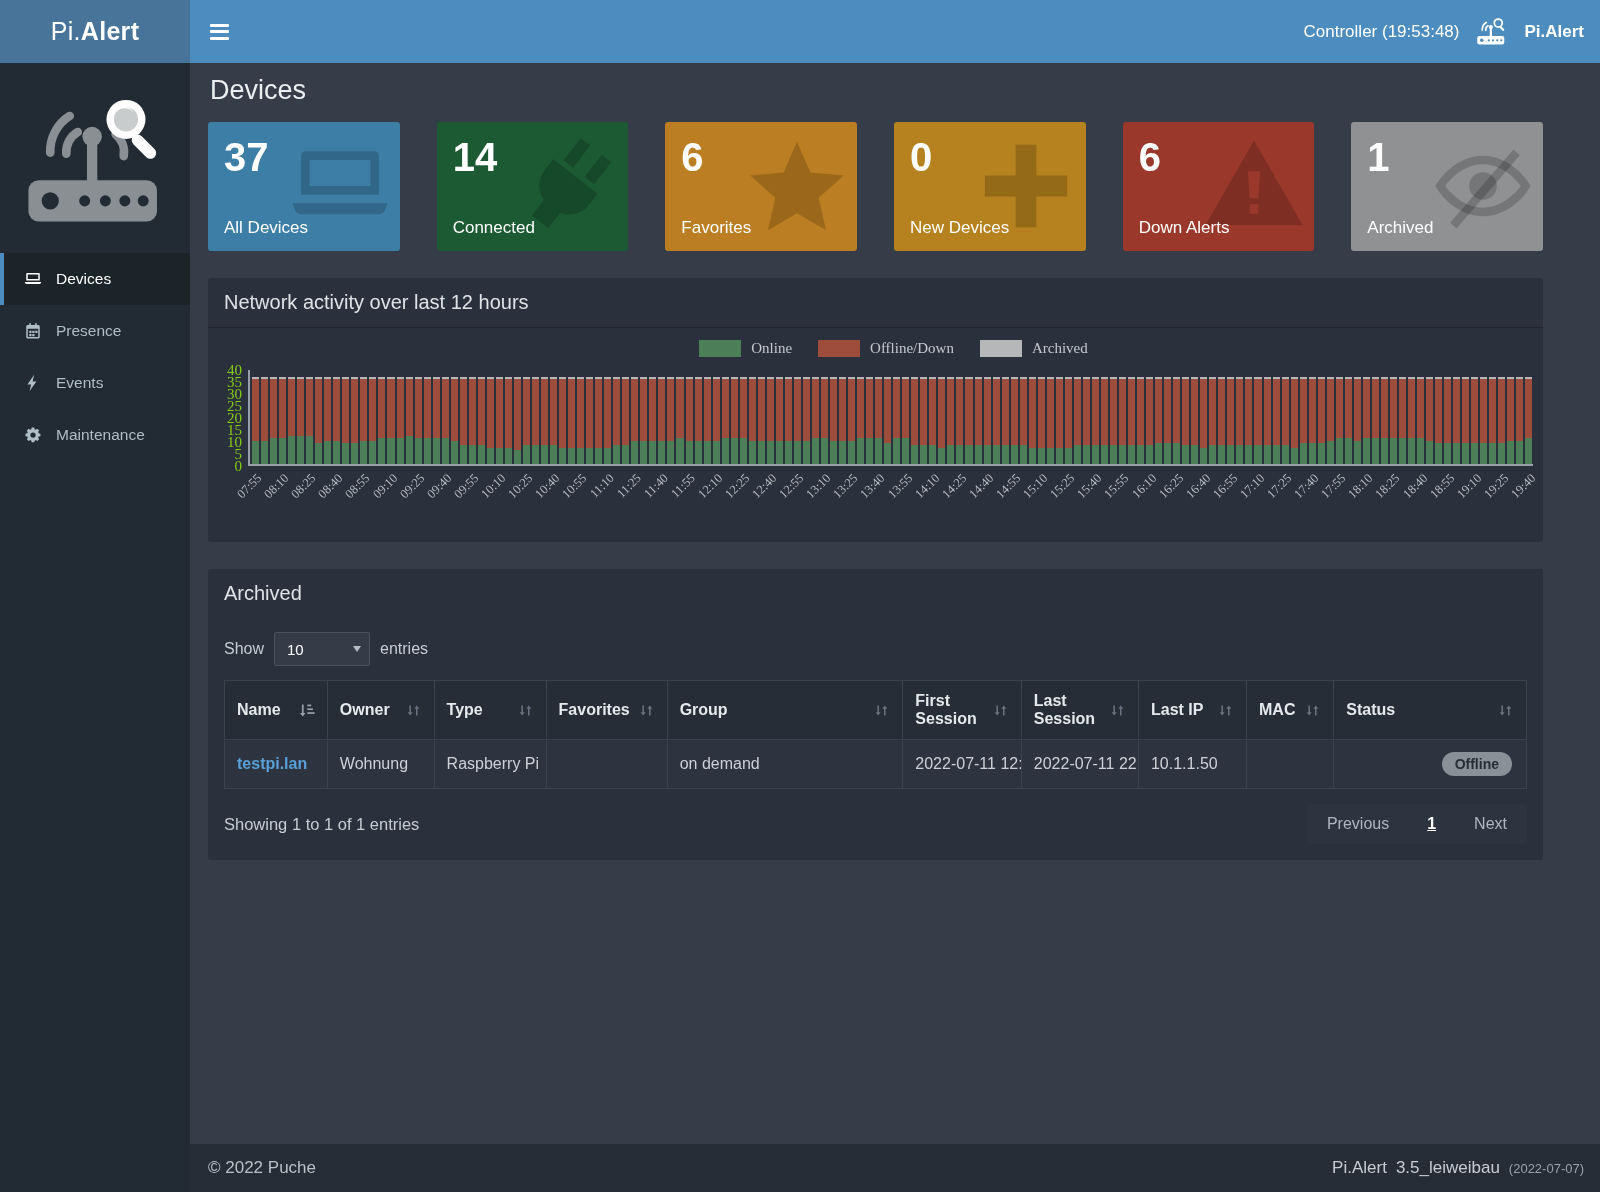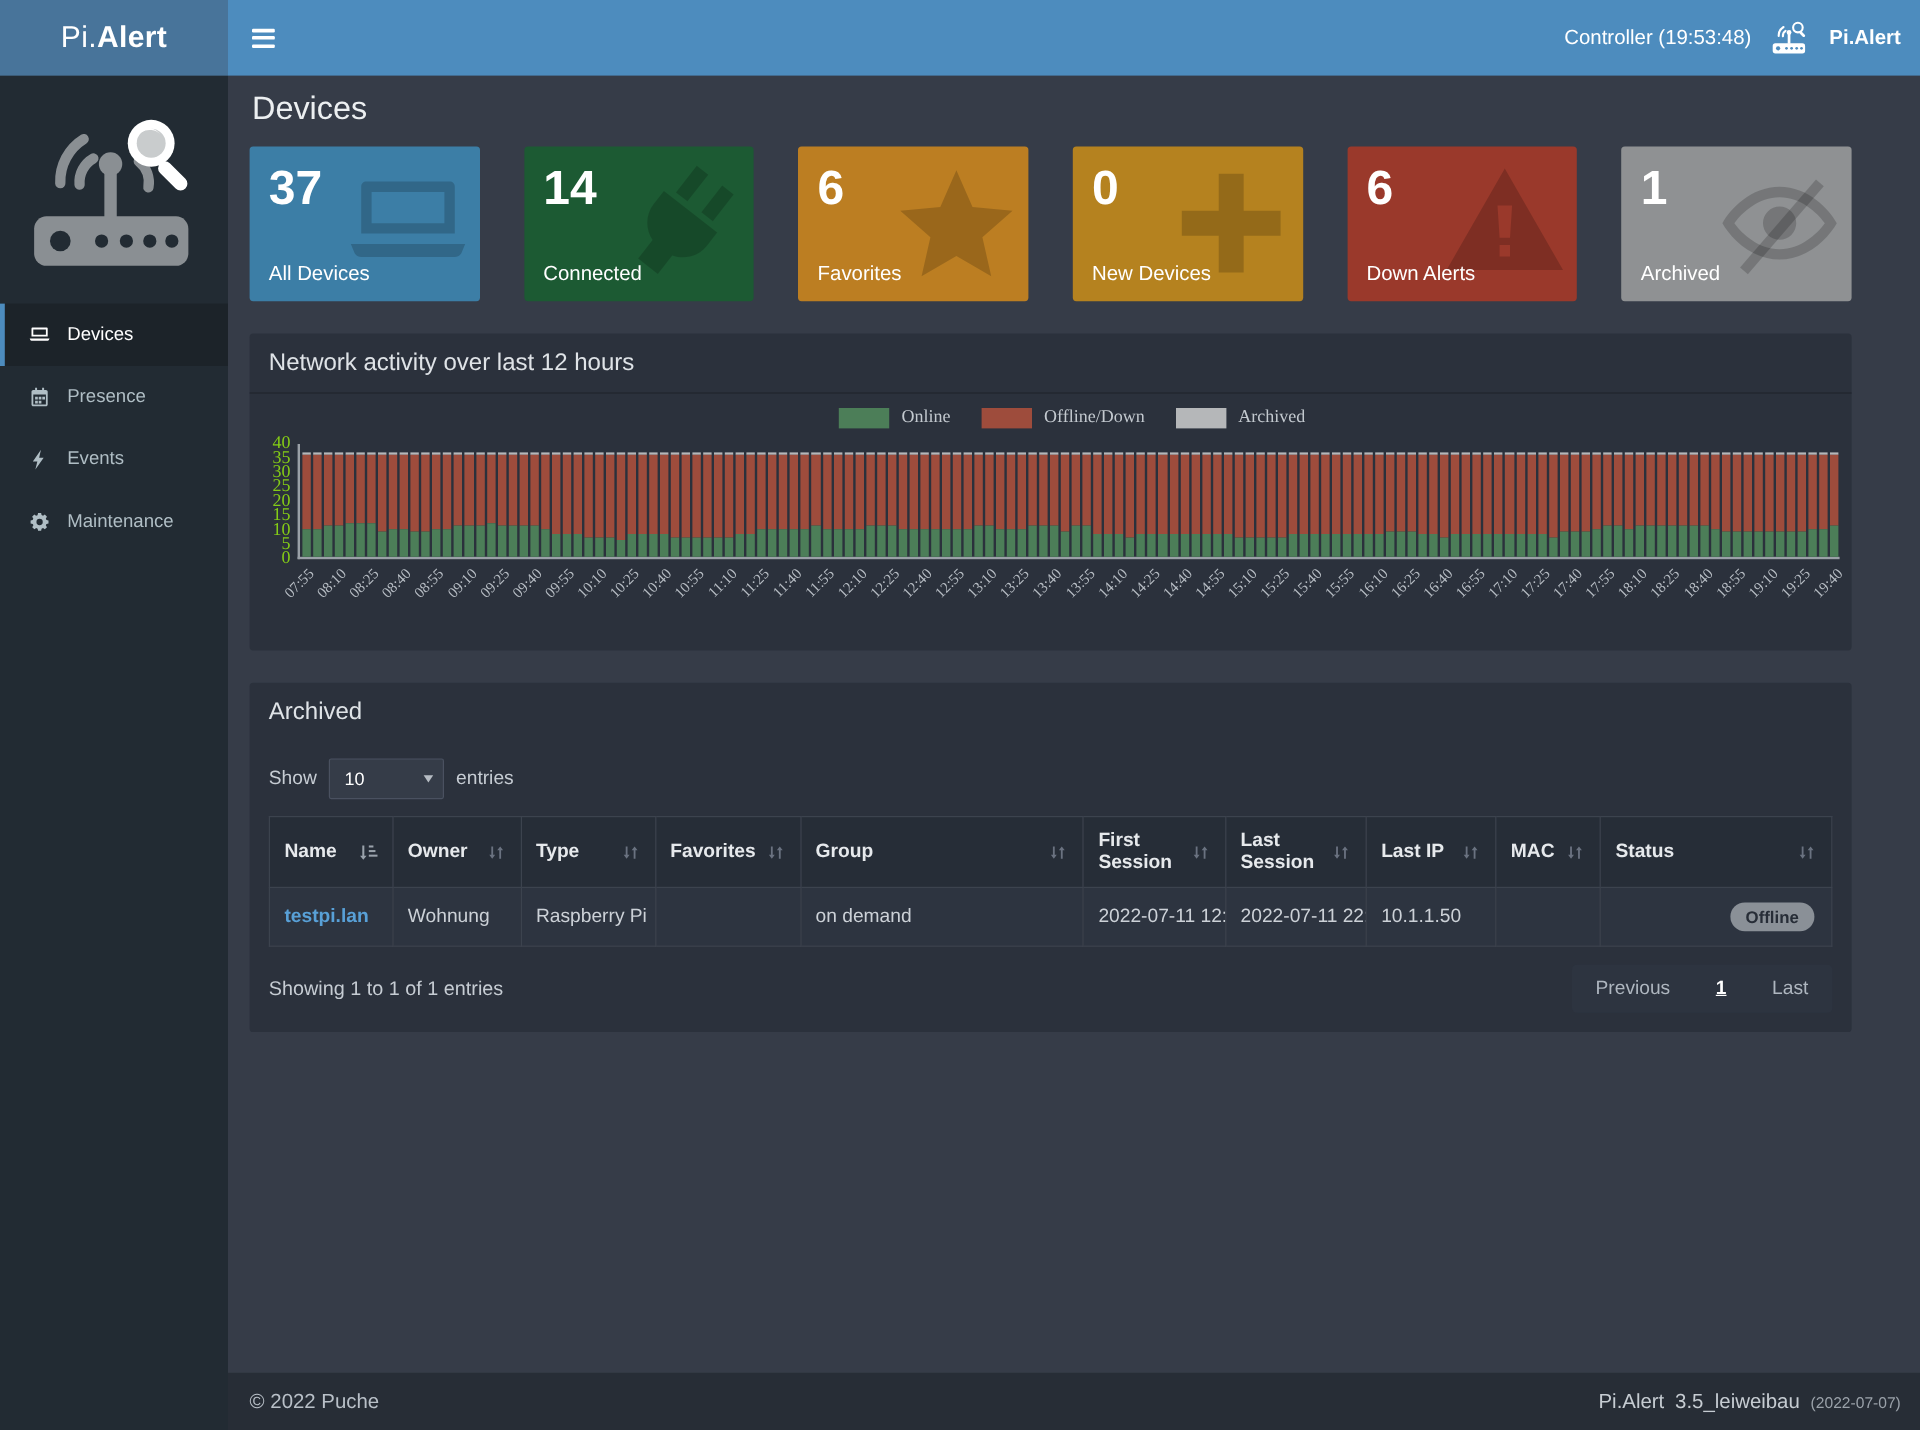--- a/index.html
+++ b/index.html
@@ -1302,21 +1302,21 @@
                   <td></td>
                   <td class="status-cell"><span class="badge">Offline</span></td>
                 </tr>
               </tbody>
           </table>
           <div class="table-footer">
             <div class="info">Showing 1 to 1 of 1 entries</div>
             <div class="pagination">
               <span class="page-btn">Previous</span>
               <span class="page-current">1</span>
-              <span class="page-btn">Last</span>
+              <span class="page-btn">Next</span>
             </div>
           </div>
         </div>
       </section>
     </div>
   </main>
 
   <footer class="footer">
     <div class="footer-left">© 2022 Puche</div>
     <div class="footer-right">

